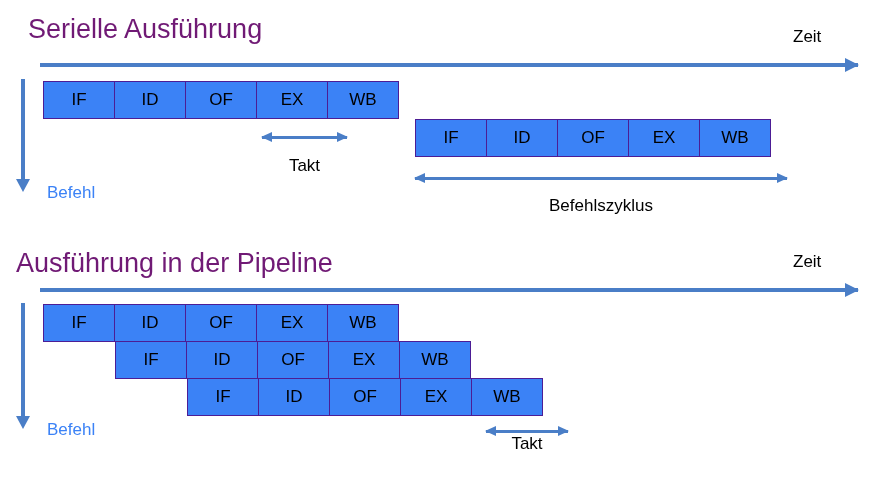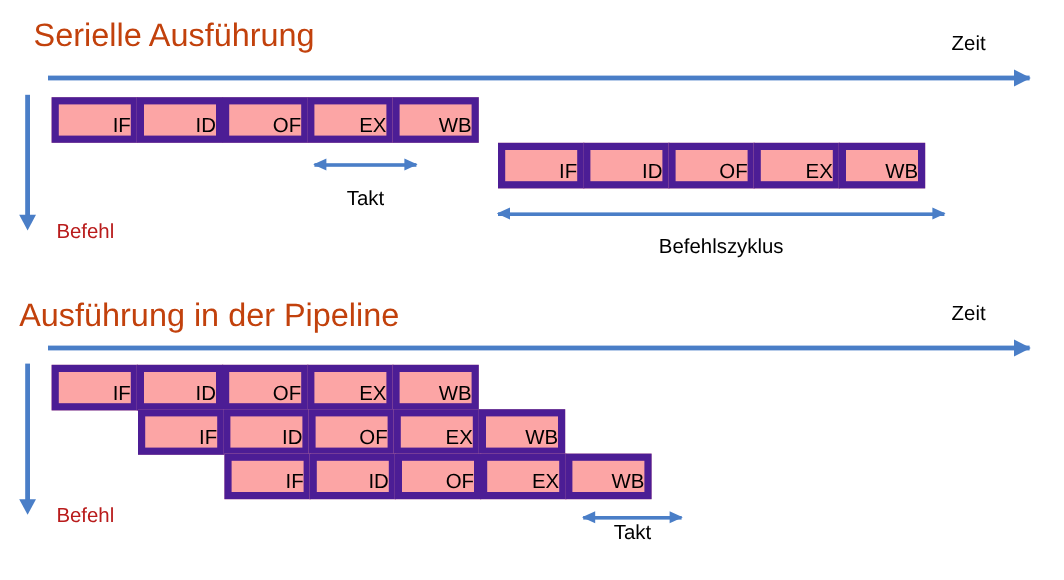--- a/index.html
+++ b/index.html
@@ -12,21 +12,21 @@
     height: 483px;
     position: relative;
     font-family: "Liberation Sans", sans-serif;
     overflow: hidden;
   }
   .section { position: absolute; left: 0; top: 0; width: 887px; }
 
   .title {
     position: absolute;
     font-size: 27px;
-    color: #c2410c;
+    color: #701a75;
     white-space: nowrap;
     letter-spacing: 0px;
   }
 
   
   .time-axis {
     position: absolute;
     height: 4px;
     background: #4a7ec7;
   }
@@ -59,37 +59,37 @@
     bottom: -12px;
     left: -5px;
     width: 0; height: 0;
     border-top: 13px solid #4a7ec7;
     border-left: 7px solid transparent;
     border-right: 7px solid transparent;
   }
   .befehl-label {
     position: absolute;
     font-size: 17px;
-    color: #b91c1c;
+    color: #3b82f6;
     white-space: nowrap;
   }
 
   
   .instr-row {
     position: absolute;
     display: flex;
   }
   .stage {
     box-sizing: border-box;
-    background: #fca5a5;
-    border: 6px solid #4c1d95;
+    background: #3b82f6;
+    border: 1px solid #4c1d95;
     margin-left: -1px;
     height: 38px;
     line-height: 36px;
-    text-align: right;
+    text-align: center;
     font-size: 17px;
     color: #000;
   }
   .stage:first-child { margin-left: 0; }
 
   
   .meas {
     position: absolute;
     height: 3px;
     background: #4a7ec7;

